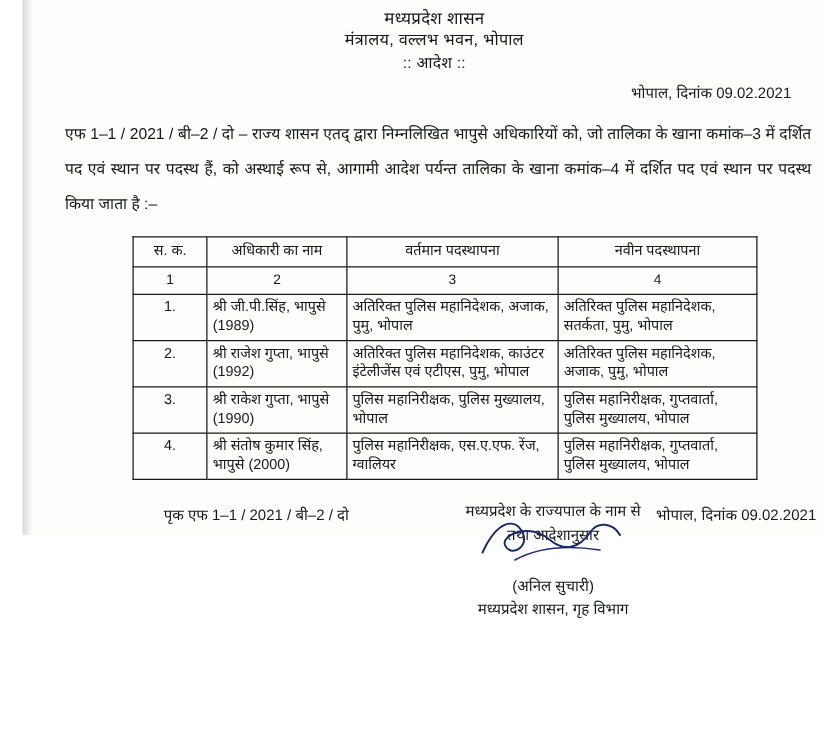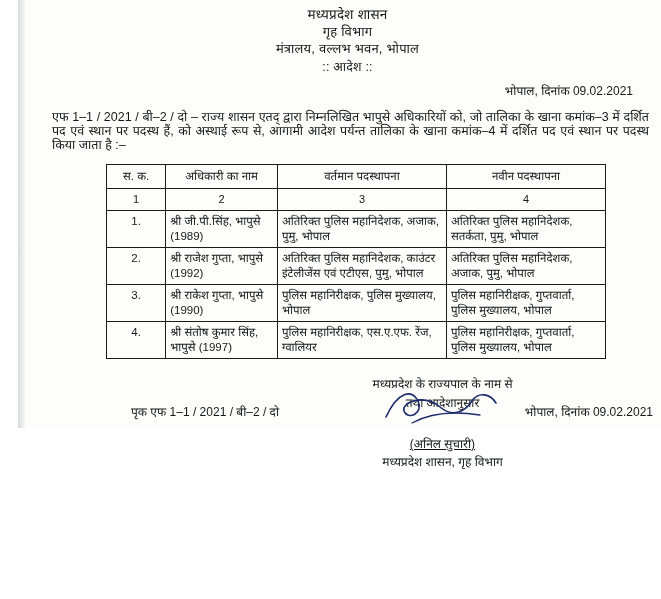--- a/index.html
+++ b/index.html
@@ -58,21 +58,21 @@
   .date-row {
     margin-top: 6px;
     text-align: right;
     padding-right: 22px;
     font-size: 12px;
   }
 
   .body-text {
     margin-top: 11px;
     font-size: 12.5px;
-    line-height: 14px;
+    line-height: 28px;
     text-align: justify;
     padding: 0 6px 0 12px;
   }
   .body-text p { margin: 0; }
 
   table.order-table {
     margin: 12px 0 0 66px;
     border-collapse: collapse;
     width: 500px;
     font-size: 11.5px;
@@ -86,40 +86,39 @@
   }
   table.order-table th {
     font-weight: normal;
     text-align: center;
     padding: 4px 9px;
     line-height: 15px;
   }
   .col-sr { width: 46px; text-align: center; }
   .col-name { width: 104px; }
   .col-cur { width: 172px; }
-  .col-new { width: 160px; font-family: Liberation Serif, serif; }
+  .col-new { width: 160px; }
   .numrow td {
     text-align: center;
     padding: 1px 3px;
     font-size: 11px;
   }
   .cell-center { text-align: center; }
 
   .sign-block {
     margin-top: 16px;
     text-align: center;
     font-size: 12px;
     line-height: 19px;
     padding-left: 190px;
   }
   .sign-name {
     margin-top: 22px;
     font-size: 12px;
     line-height: 18px;
-    text-decoration: underline;
   }
   .scrawl {
     position: relative;
     height: 0;
   }
   .scrawl svg {
     position: absolute;
     left: 50%;
     top: -30px;
     transform: translateX(-50%);
@@ -136,21 +135,20 @@
   }
 </style>
 </head>
 <body>
 
 <div class="page">
   <div class="inner">
 
     <div class="center">
       <div class="head-line l1">मध्यप्रदेश शासन</div>
-      <div class="head-line l2">गृह विभाग</div>
       <div class="head-line l3">मंत्रालय, वल्लभ भवन, भोपाल</div>
       <div class="head-line l4">:: आदेश ::</div>
     </div>
 
     <div class="date-row">भोपाल, दिनांक 09.02.2021</div>
 
     <div class="body-text">
       <p>एफ 1–1 / 2021 / बी–2 / दो – राज्य शासन एतद् द्वारा निम्नलिखित भापुसे अधिकारियों को, जो तालिका के खाना कमांक–3 में दर्शित पद एवं स्थान पर पदस्थ हैं, को अस्थाई रूप से, आगामी आदेश पर्यन्त तालिका के खाना कमांक–4 में दर्शित पद एवं स्थान पर पदस्थ किया जाता है :–</p>
     </div>
 
@@ -183,21 +181,21 @@
           <td>अतिरिक्त पुलिस महानिदेशक, अजाक, पुमु, भोपाल</td>
         </tr>
         <tr>
           <td class="cell-center">3.</td>
           <td>श्री राकेश गुप्ता, भापुसे (1990)</td>
           <td>पुलिस महानिरीक्षक, पुलिस मुख्यालय, भोपाल</td>
           <td>पुलिस महानिरीक्षक, गुप्तवार्ता, पुलिस मुख्यालय, भोपाल</td>
         </tr>
         <tr>
           <td class="cell-center">4.</td>
-          <td>श्री संतोष कुमार सिंह, भापुसे (1997)</td>
+          <td>श्री संतोष कुमार सिंह, भापुसे (2000)</td>
           <td>पुलिस महानिरीक्षक, एस.ए.एफ. रेंज, ग्वालियर</td>
           <td>पुलिस महानिरीक्षक, गुप्तवार्ता, पुलिस मुख्यालय, भोपाल</td>
         </tr>
       </tbody>
     </table>
 
     <div class="sign-block">
       <div>मध्यप्रदेश के राज्यपाल के नाम से</div>
       <div>तथा आदेशानुसार</div>
       <div class="scrawl">

